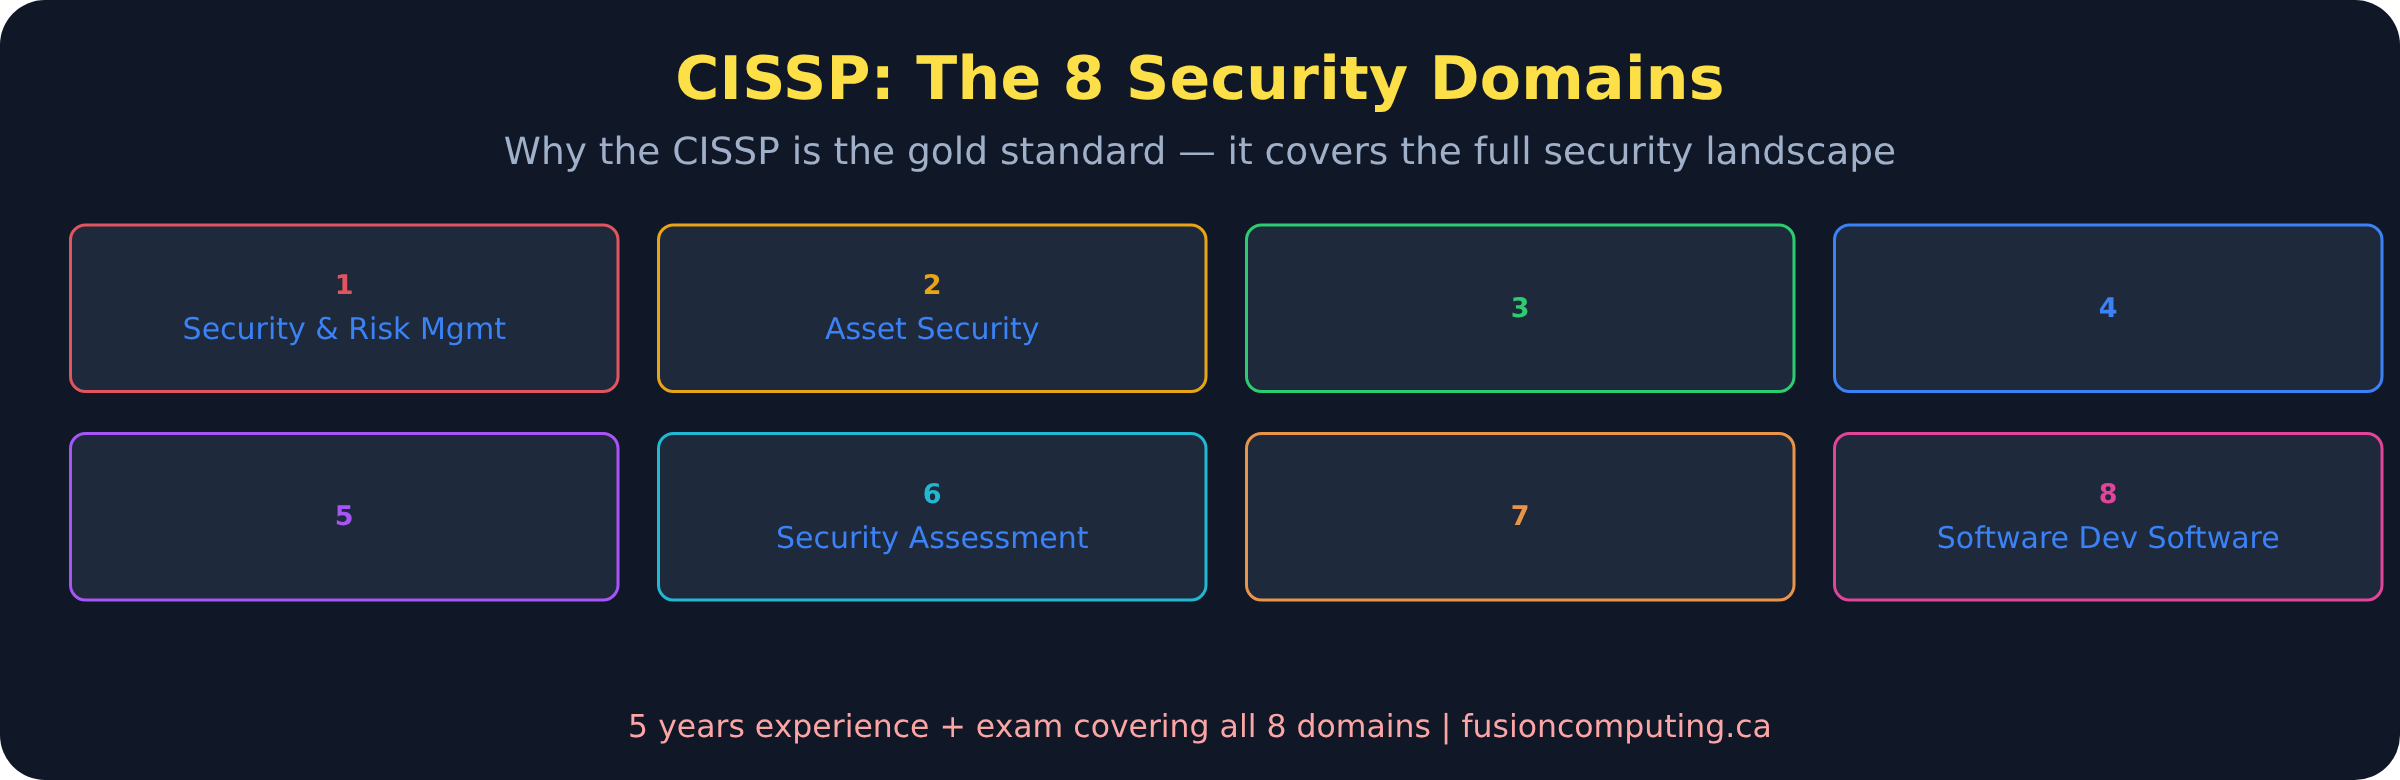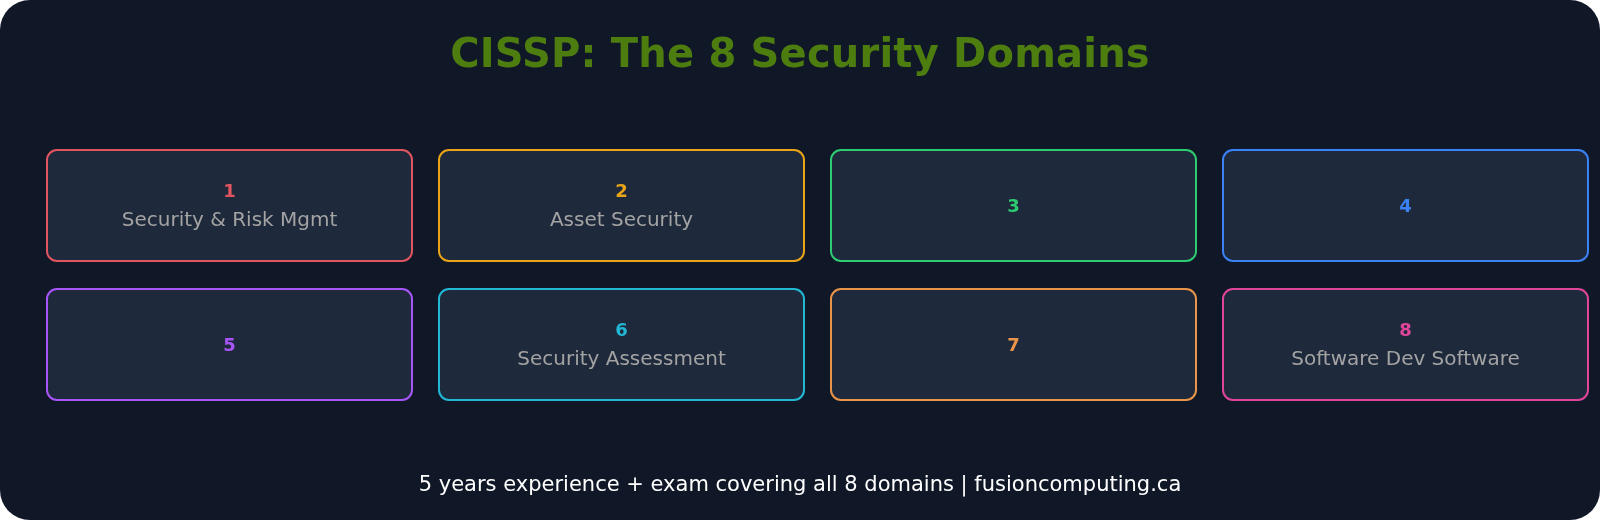--- a/index.html
+++ b/index.html
@@ -87,21 +87,21 @@
     font-weight: 700;
     font-size: 18px;
     line-height: 1;
   }
 
   .card-label {
     font-family: "DejaVu Sans", sans-serif;
     font-weight: 400;
     font-size: 20px;
     line-height: 1;
-    color: #a3a3a3;
+    color: #3b82f6;
     white-space: nowrap;
   }
 
   .footer {
     position: absolute;
     left: 0;
     right: 0;
     bottom: 24px;
     text-align: center;
     font-family: "DejaVu Sans", sans-serif;
@@ -110,21 +110,22 @@
     color: #6b7d99;
   }
 </style>
 </head>
 <body>
 
 <div id="stage" style="background: rgb(255, 255, 255);">
   <div class="infographic" style="background: rgb(16, 24, 40);">
 
     <div class="header">
-      <h1 class="title" style="color: #4d7c0f;">CISSP: The 8 Security Domains</h1>
+      <h1 class="title" style="color: #fde047;">CISSP: The 8 Security Domains</h1>
+      <p class="subtitle" style="color: rgb(159, 176, 200);">Why the CISSP is the gold standard — it covers the full security landscape</p>
     </div>
 
     <div class="grid">
 
       <div class="card" style="border-color: rgb(224, 85, 95); background-color: rgb(30, 41, 59);">
         <div class="card-number" style="color: rgb(224, 85, 95);">1</div>
         <div class="card-label">Security &amp; Risk Mgmt</div>
       </div>
 
       <div class="card" style="border-color: rgb(233, 165, 23); background-color: rgb(30, 41, 59);">
@@ -153,16 +154,16 @@
         <div class="card-number" style="color: rgb(232, 149, 74);">7</div>
       </div>
 
       <div class="card" style="border-color: rgb(224, 69, 154); background-color: rgb(30, 41, 59);">
         <div class="card-number" style="color: rgb(224, 69, 154);">8</div>
         <div class="card-label">Software Dev Software</div>
       </div>
 
     </div>
 
-    <div class="footer" style="color: #ffffff;">5 years experience + exam covering all 8 domains | fusioncomputing.ca</div>
+    <div class="footer" style="color: #fca5a5;">5 years experience + exam covering all 8 domains | fusioncomputing.ca</div>
 
   </div>
 </div>
 
 </body></html>

